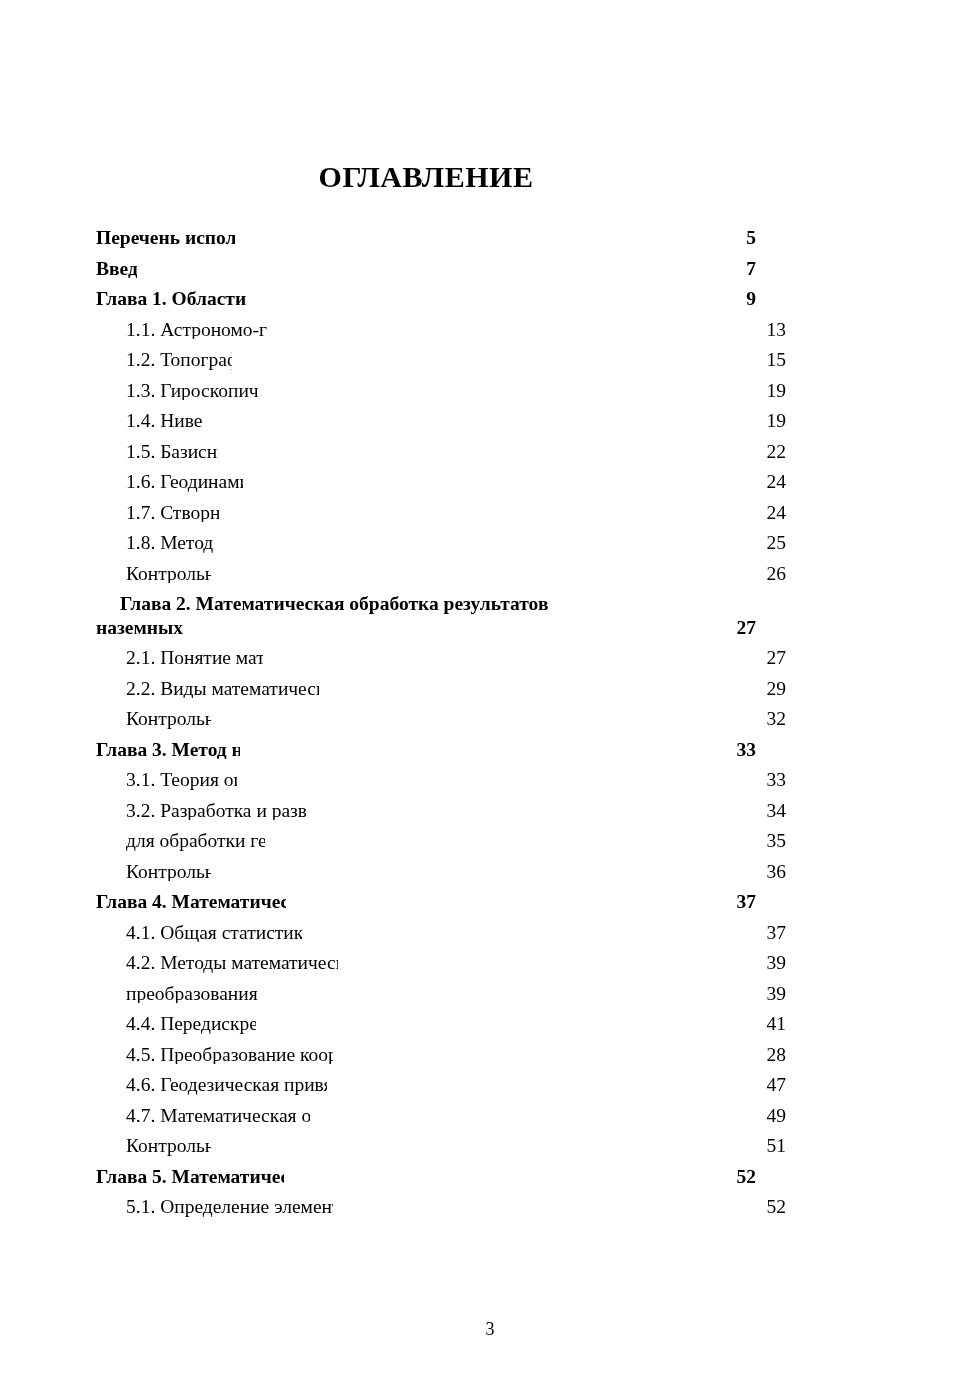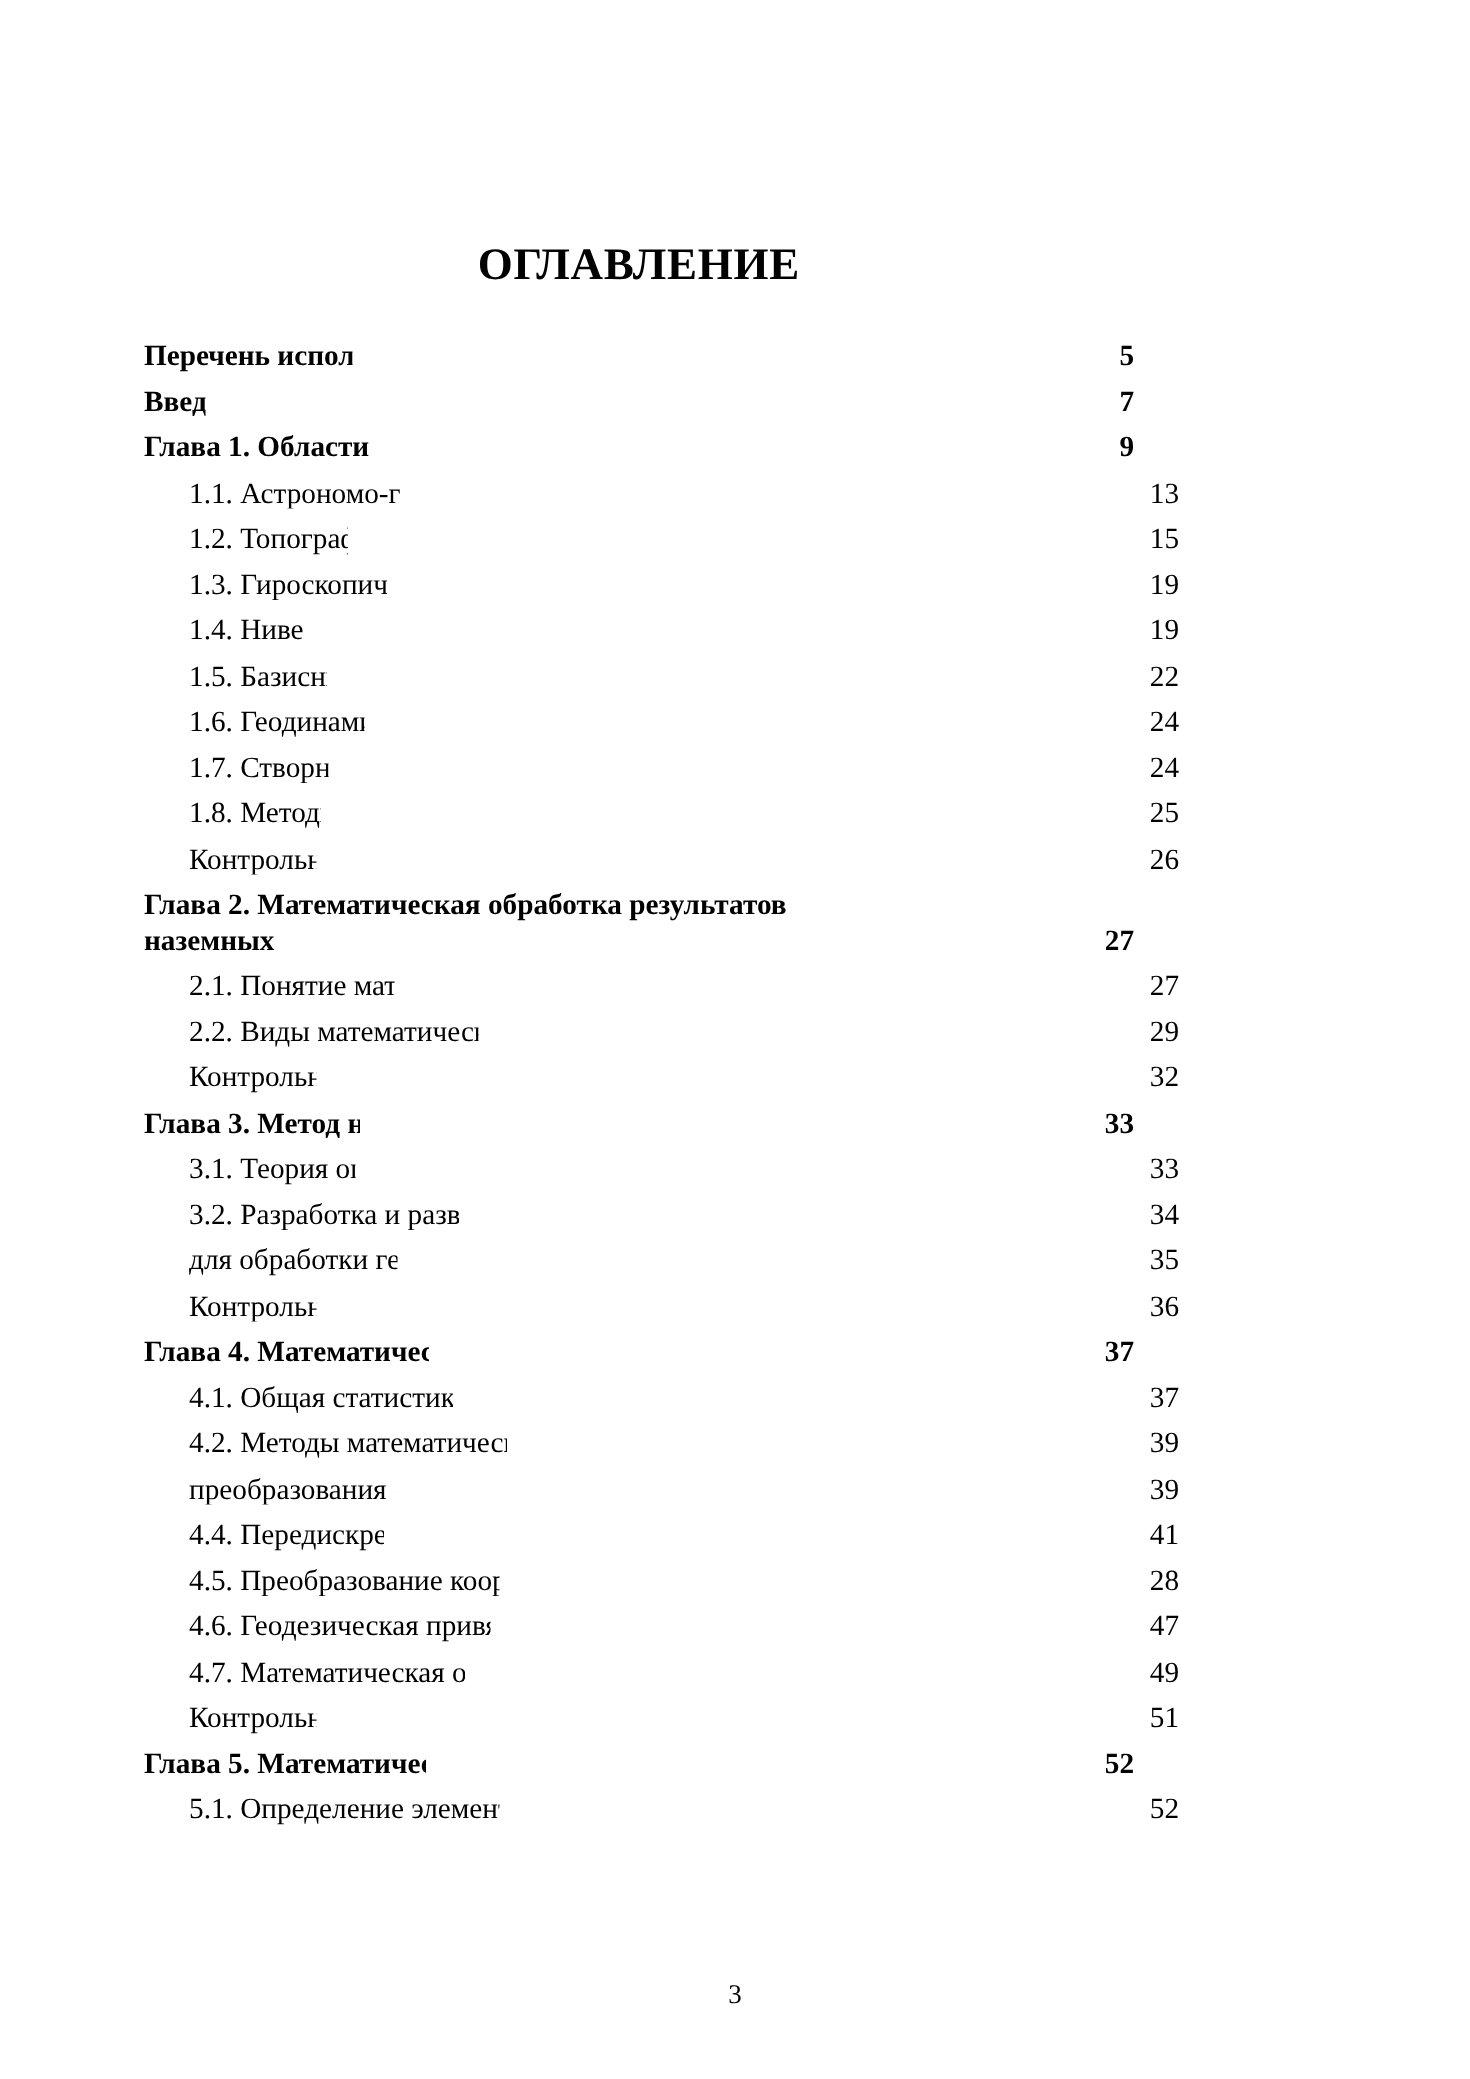--- a/index.html
+++ b/index.html
@@ -76,20 +76,21 @@
   }
   .lvl-sub {
     padding-left: 30px;
     font-weight: normal;
   }
   .plain-line {
     font-size: 19.5px;
     line-height: 1.0;
     margin-bottom: 4px;
     white-space: nowrap;
+    margin-left: 24px;
   }
   .plain-line.bold {
     font-weight: bold;
   }
   .plain-line.sub {
     padding-left: 30px;
   }
   .page-footer {
     position: absolute;
     bottom: 46px;

